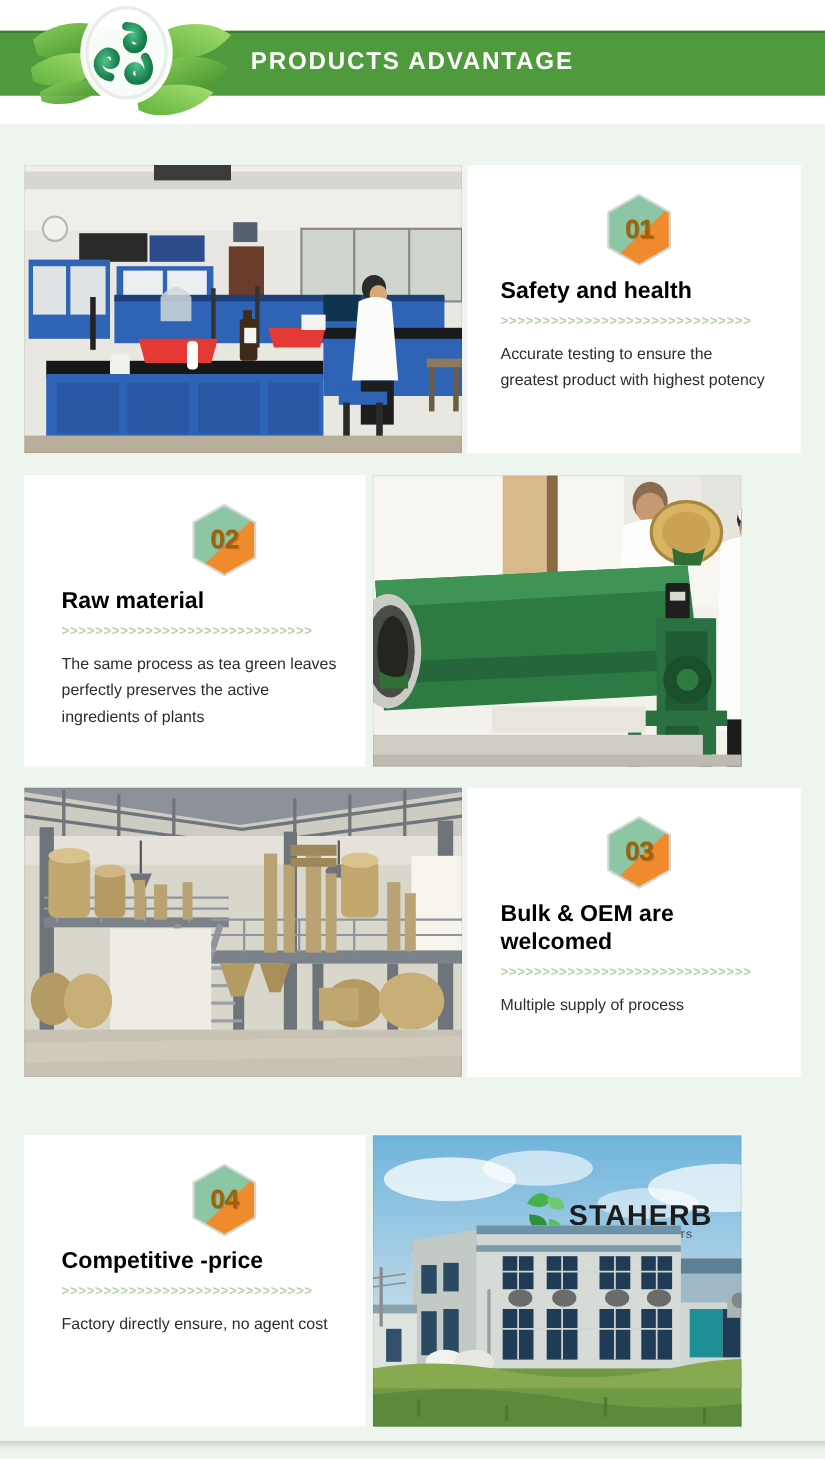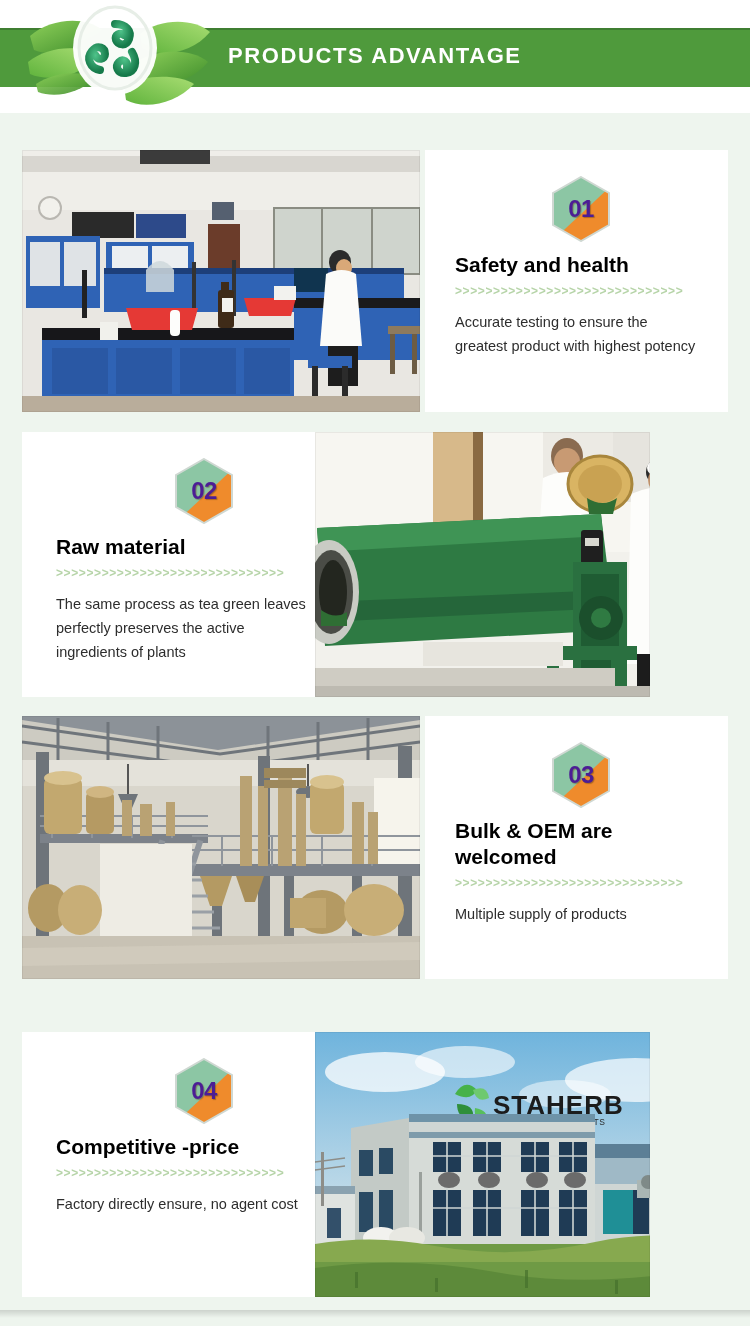--- a/index.html
+++ b/index.html
@@ -72,21 +72,21 @@
 
   .photo {
     position: absolute;
     top: 0;
     width: 398px;
     height: 100%;
     overflow: hidden;
     background: #c9cfc9;
   }
   .photo.left  { left: 0px; }
-  .photo.right { left: 293px; width: 335px; }
+  .photo.right { left: 317px; width: 335px; }
 
   .textcard {
     position: absolute;
     top: 0;
     height: 100%;
     background: #ffffff;
     box-sizing: border-box;
   }
   .textcard.right {
     left: 403px;
@@ -111,21 +111,21 @@
   .badge-num {
     position: absolute;
     top: 0;
     left: 0;
     width: 60px;
     height: 66px;
     line-height: 66px;
     text-align: center;
     font-size: 24px;
     font-weight: bold;
-    color: #4c1d95;
+    color: #a16207;
     text-shadow: 1px 1px 1px rgba(90,60,20,0.45);
     letter-spacing: -0.5px;
   }
 
   .card-title {
     font-size: 21px;
     font-weight: bold;
     color: #000000;
     line-height: 26px;
     margin: 0 0 4px 0;
@@ -496,21 +496,21 @@
           <g clip-path="url(#hexclip3)">
             <rect x="0" y="0" width="60" height="66" fill="#8cc6a4"></rect>
             <polygon points="0,66 60,10 60,66" fill="#ef8b2c"></polygon>
           </g>
           <polygon points="30,1 58,17 58,49 30,65 2,49 2,17" fill="none" stroke="#cfd8d2" stroke-width="2"></polygon>
         </svg>
         <div class="badge-num">03</div>
       </div>
       <div class="card-title">Bulk &amp; OEM are welcomed</div>
       <div class="chevrons">&gt;&gt;&gt;&gt;&gt;&gt;&gt;&gt;&gt;&gt;&gt;&gt;&gt;&gt;&gt;&gt;&gt;&gt;&gt;&gt;&gt;&gt;&gt;&gt;&gt;&gt;&gt;&gt;&gt;&gt;</div>
-      <div class="card-body">Multiple supply of products</div>
+      <div class="card-body">Multiple supply of process</div>
     </div>
   </div>
 
   <div class="row row-4">
     <div class="textcard left">
       <div class="badge offset">
         <svg width="60" height="66" viewBox="0 0 60 66">
           <defs>
             <clipPath id="hexclip4">
               <polygon points="30,1 58,17 58,49 30,65 2,49 2,17"></polygon>

